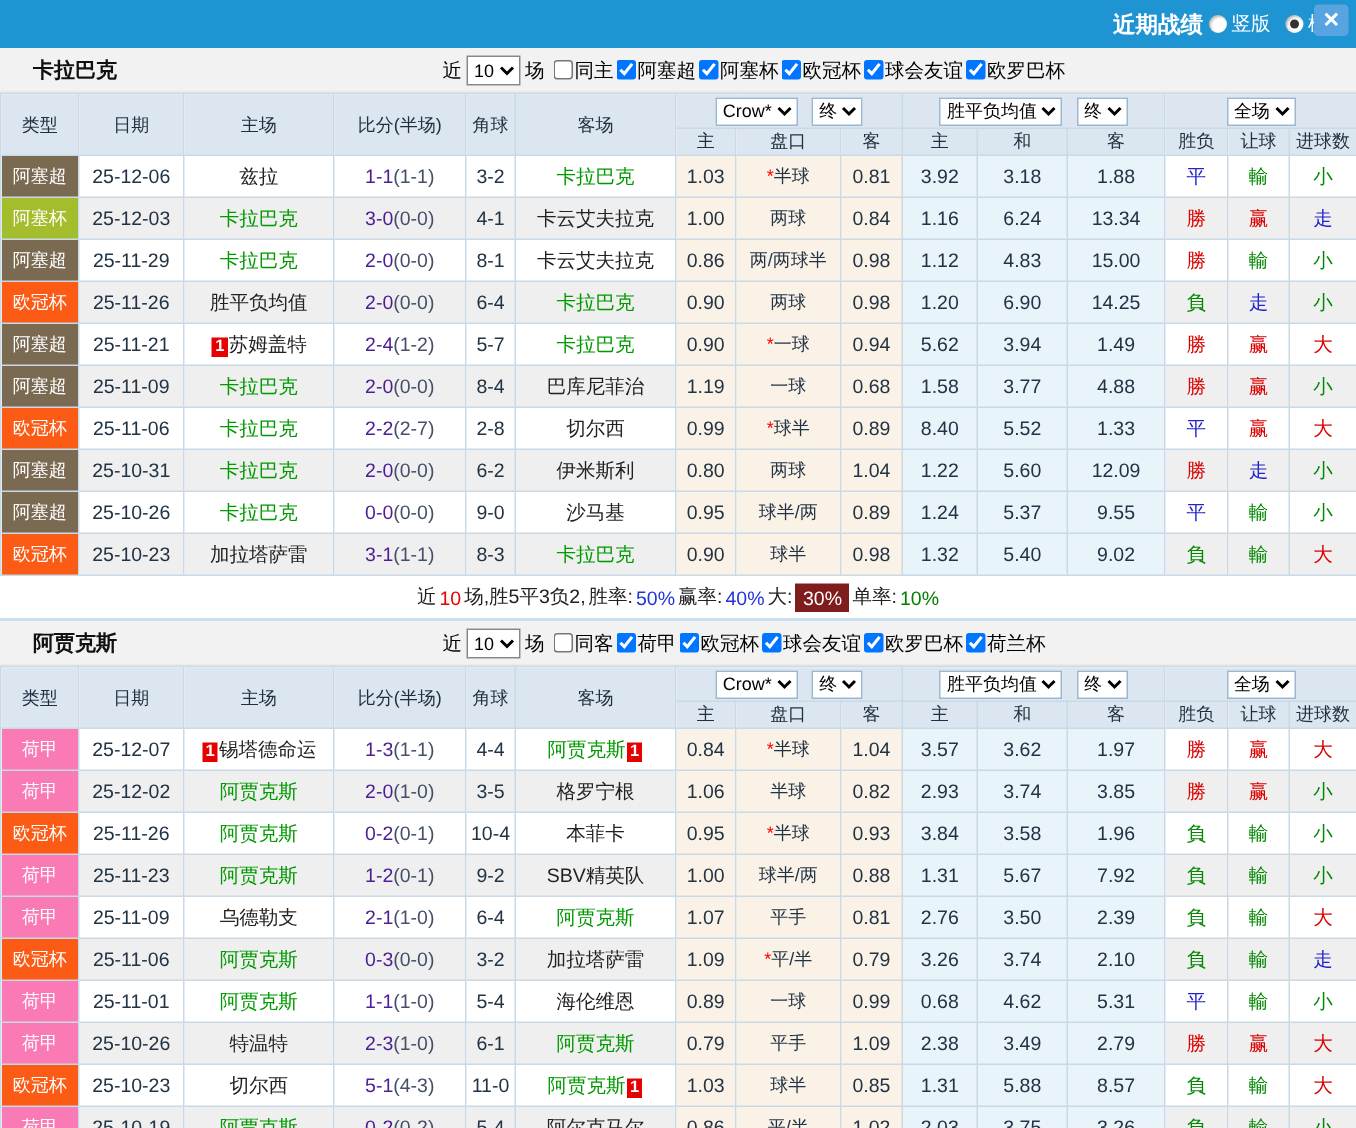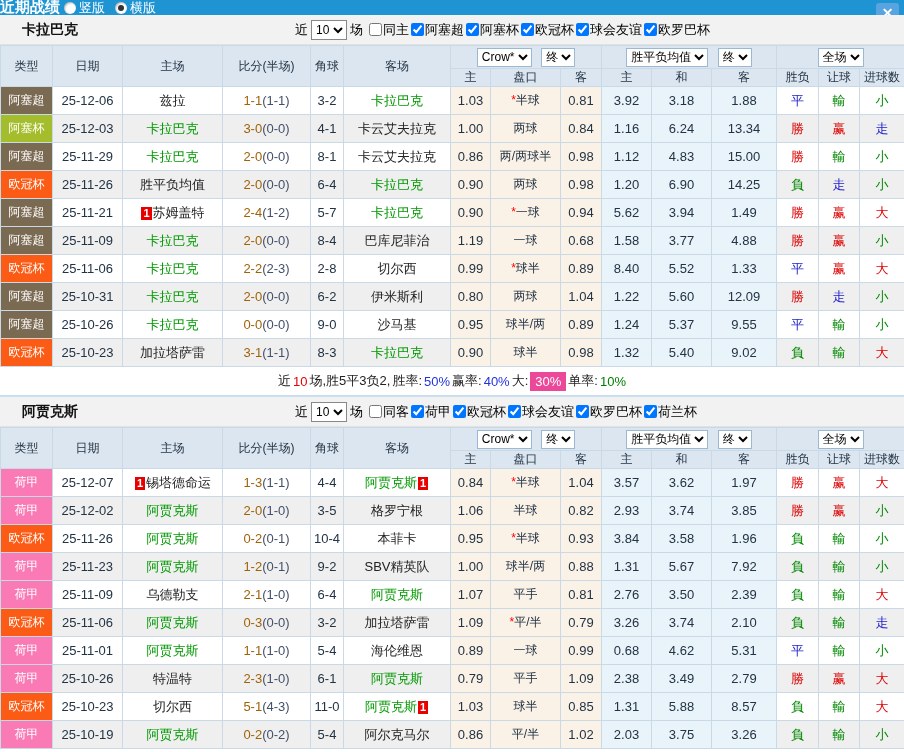--- a/index.html
+++ b/index.html
@@ -1,19 +1,19 @@
 <!DOCTYPE html>
 <html><head>
 <meta charset="utf-8">
 <style>
   html,body{margin:0;padding:0;background:#fff;}
   .app{width:904px;height:752px;overflow:hidden;background:#fff;font-family:"Liberation Sans",sans-serif;position:relative;}
 
   
-  .titlebar{height:15px;background:#1e94d2;position:relative;display:flex;align-items:center;justify-content:flex-start;}
+  .titlebar{height:32px;background:#1e94d2;position:relative;display:flex;align-items:center;justify-content:flex-end;}
   .title{color:#fff;font-weight:bold;font-size:15px;}
   .radio{display:inline-block;width:12px;height:12px;border-radius:50%;background:#fff;vertical-align:-2px;position:relative;box-shadow:inset 1px 1px 2px rgba(0,0,0,.3);cursor:pointer;margin-left:4px;}
   .radio.checked::after{content:"";position:absolute;left:3px;top:3px;width:6px;height:6px;border-radius:50%;background:#333;}
   .radio-label{color:#fff;font-size:13px;margin:0 6px 0 3px;cursor:pointer;}
   .close-btn{position:absolute;right:5px;top:3px;width:23px;height:21px;background:#57a4e1;border-radius:3px;color:#fff;text-align:center;line-height:21px;font-size:14px;font-weight:bold;cursor:pointer;}
 
   
   .section-bar{height:29px;background:#f2f2f2;position:relative;border-bottom:1px solid #e2e2e2;}
   .section-bar.second{border-top:2px solid #c9dff0;}
   .team-name{position:absolute;left:22px;top:6px;font-size:14px;font-weight:bold;color:#111;}
@@ -35,31 +35,31 @@
   .grid td{height:27px;font-size:13px;color:#223344;}
   td.type-cell{color:#fff;font-size:12px;}
   tr.even .zeb{background:#efefef;}
   tr.odd .zeb{background:#fff;}
   td.asia{background:#fbf2e7;}
   td.euro{background:#e9f3fa;}
   td.hcap{font-size:12px;}
   .tname{color:#222;}
   .tname.focus{color:#009900;}
   .badge{display:inline-block;background:#e60000;color:#fff;font-size:11px;line-height:13px;padding:0 2px;margin:0 1px;font-weight:bold;}
-  .score-main{color:#a16207;}
+  .score-main{color:#4c1d95;}
   .score-half{color:#44506a;}
   .star{color:#f00;}
 
   
   .summary{height:28px;display:flex;align-items:center;justify-content:center;font-size:13px;color:#222;}
   .summary span{margin:0 1px;}
   .sum-red{color:#e60000;}
   .sum-blue{color:#2233dd;}
   .sum-green{color:#008000;}
-  .sum-badge{background:#ec4899;color:#fff;padding:2px 5px;margin:0 3px;}
+  .sum-badge{background:#7f1d1d;color:#fff;padding:2px 5px;margin:0 3px;}
 </style>
 </head>
 <body>
 
 <div class="app">
 
   <div class="titlebar">
     <span class="title">近期战绩</span>
     <span class="radio"></span>
     <span class="radio-label">竖版</span>
@@ -242,21 +242,21 @@
           <td class="euro">3.77</td>
           <td class="euro">4.88</td>
           <td class="zeb" style="color: rgb(221, 0, 0);">勝</td>
           <td class="zeb" style="color: rgb(221, 0, 0);">赢</td>
           <td class="zeb" style="color: rgb(0, 136, 0);">小</td>
         </tr>
         <tr class="odd">
           <td class="type-cell" style="background: rgb(251, 91, 20);">欧冠杯</td>
           <td class="zeb">25-11-06</td>
           <td class="zeb"><span class="tname focus">卡拉巴克</span></td>
-          <td class="zeb"><span class="score-main">2-2</span><span class="score-half">(2-3)</span></td>
+          <td class="zeb"><span class="score-main">2-2</span><span class="score-half">(2-7)</span></td>
           <td class="zeb">2-8</td>
           <td class="zeb"><span class="tname">切尔西</span></td>
           <td class="asia">0.99</td>
           <td class="asia hcap"><span class="star">*</span>球半</td>
           <td class="asia">0.89</td>
           <td class="euro">8.40</td>
           <td class="euro">5.52</td>
           <td class="euro">1.33</td>
           <td class="zeb" style="color: rgb(34, 34, 204);">平</td>
           <td class="zeb" style="color: rgb(221, 0, 0);">赢</td>

